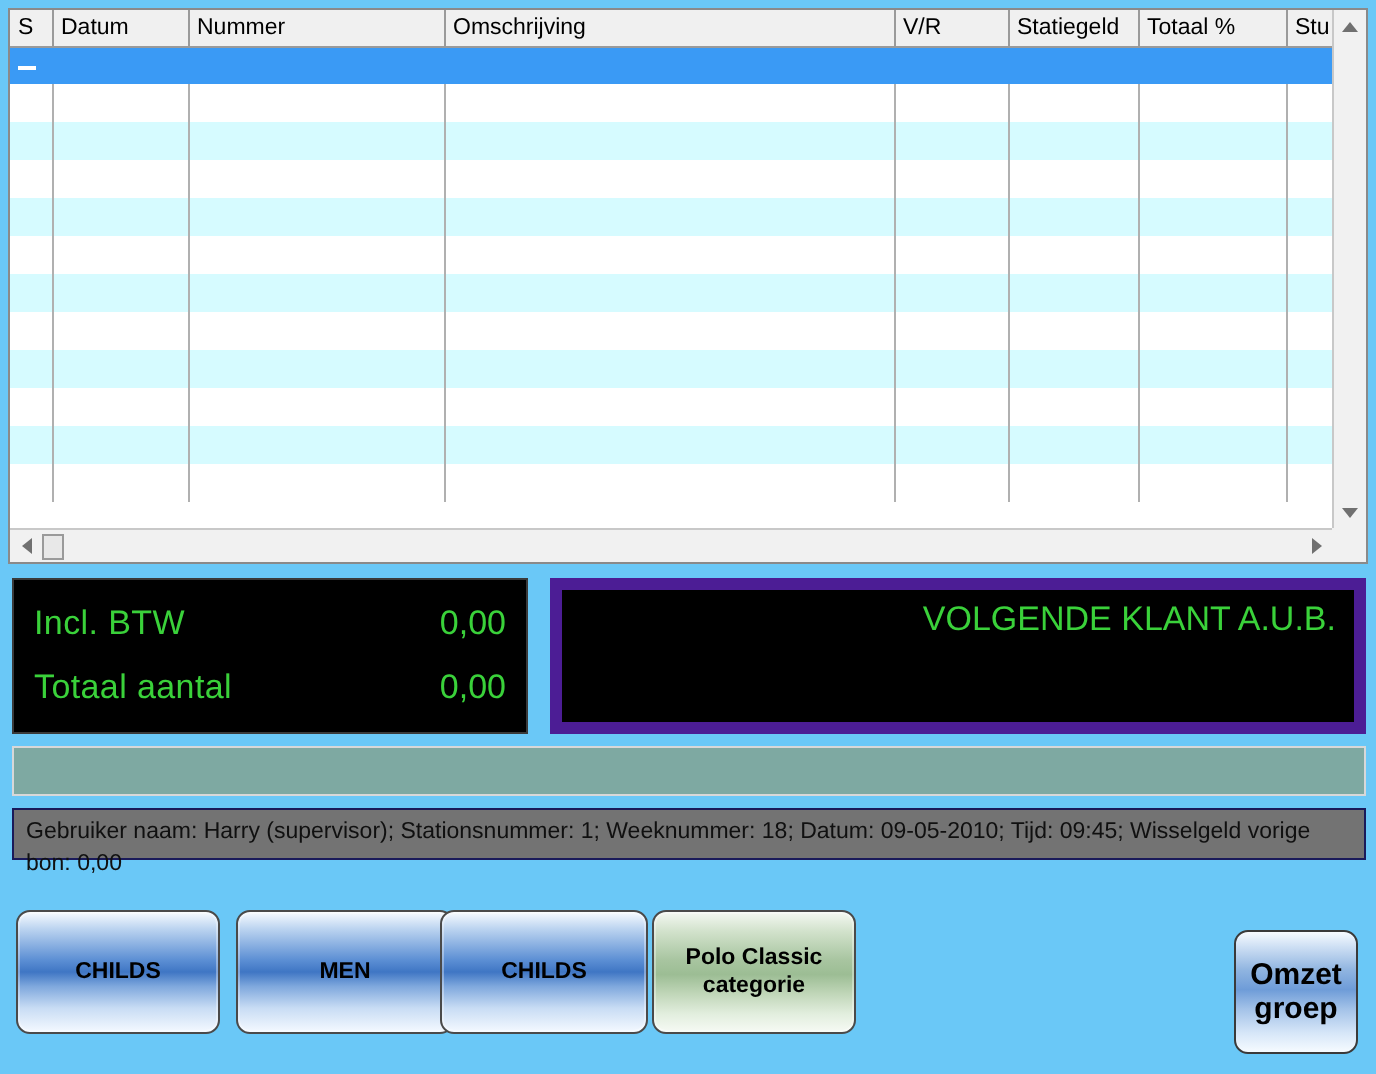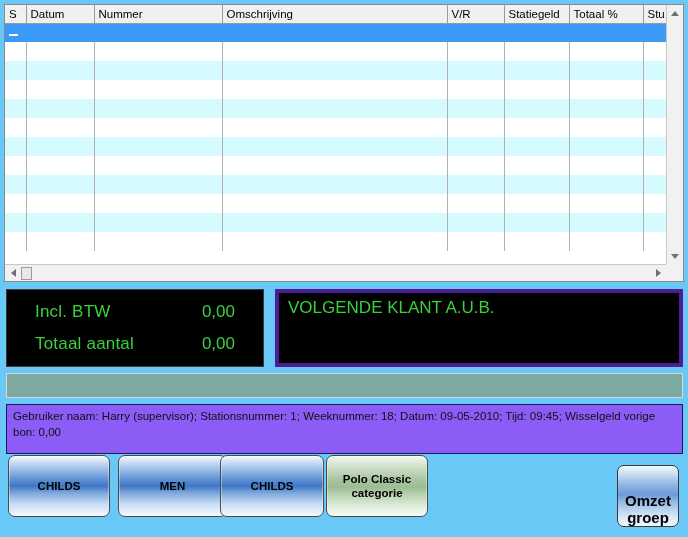--- a/index.html
+++ b/index.html
@@ -128,59 +128,60 @@
     left: 0; top: 2px;
   }
 
   
   #totals-display {
     position: absolute;
     left: 6px; top: 289px;
     width: 258px; height: 78px;
     background: #000000;
     border: 1px solid #3a3a3a;
-    padding: 6px 28px;
+    padding: 6px 10px;
     color: #3ad13a;
   }
   .totline {
     display: flex;
     justify-content: space-between;
     align-items: center;
     height: 32px;
     font-size: 17px;
   }
   .totline .lbl { letter-spacing: 0.2px; }
   .totline .val { }
 
   #customer-message-display {
     position: absolute;
     left: 275px; top: 289px;
     width: 408px; height: 78px;
     background: #000000;
-    border: 4px solid #4c1d95;
+    border: 6px solid #4c1d95;
     padding: 5px 9px;
     color: #3ad13a;
     font-size: 17px;
+    text-align: right;
   }
 
   
   #info-bar {
     position: absolute;
     left: 6px; top: 373px;
     width: 677px; height: 25px;
     background: #7ea9a2;
     border: 1px solid #d8d8d8;
   }
 
   
   #status-bar {
     position: absolute;
     left: 6px; top: 404px;
-    width: 677px; height: 50px;
-    background: #8b5cf6;
+    width: 677px; height: 26px;
+    background: #737373;
     border: 1px solid #1a1a5a;
     padding: 3px 6px;
     font-size: 11.5px;
     color: #101010;
     line-height: 16px;
   }
 
   
   #category-buttons {
     position: absolute;
@@ -216,21 +217,21 @@
   .catbtn.b2 { left: 212px; width: 104px; }
   .catbtn.b3 { left: 318px; width: 102px; }
 
   #omzet-groep-button {
     position: absolute;
     left: 617px; top: 465px;
     width: 62px; height: 62px;
     border: 1px solid #3a3a3a;
     border-radius: 7px;
     display: flex;
-    align-items: flex-end;
+    align-items: center;
     justify-content: center;
     text-align: center;
     font-size: 15px;
     font-weight: bold;
     color: #000000;
     line-height: 17px;
     background: linear-gradient(to bottom,
         #f7fbff 0%, #cfe0f4 12%, #8fb4e0 32%, #6e9cd8 48%,
         #a3c2e8 64%, #d6e6f8 84%, #f6fbff 100%);
   }

